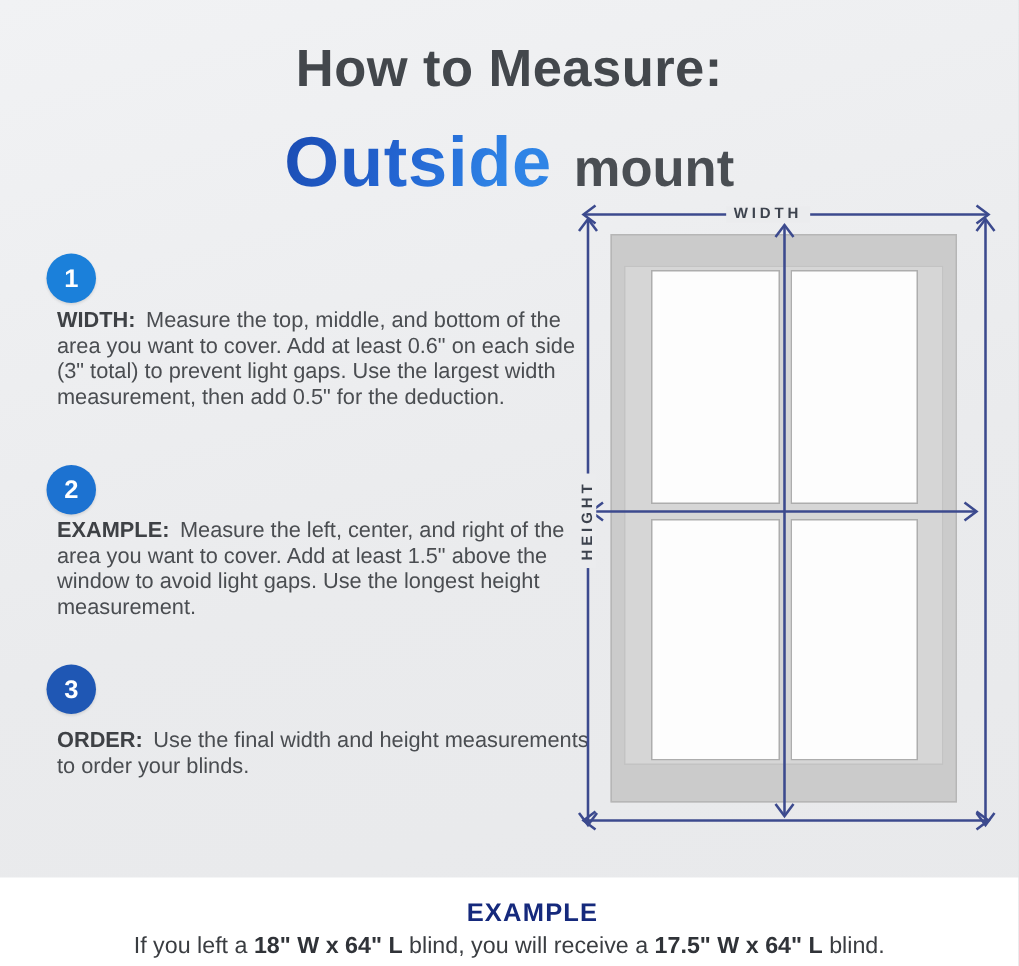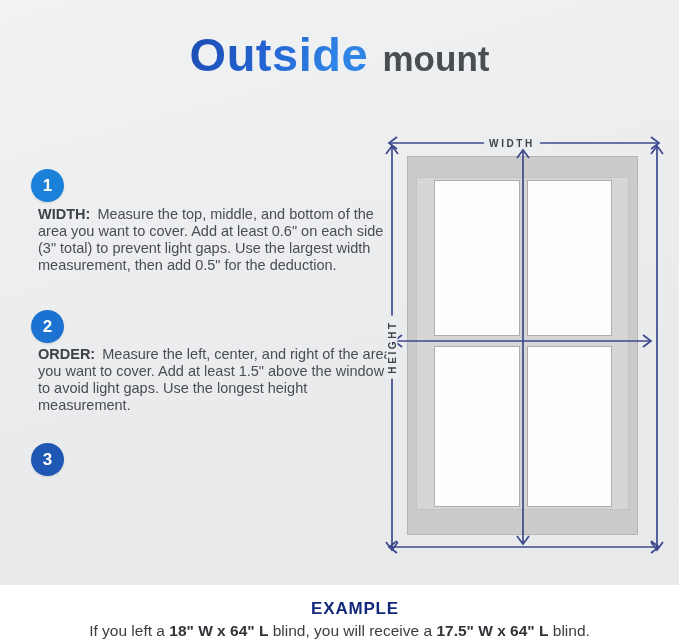--- a/index.html
+++ b/index.html
@@ -16,21 +16,21 @@
   html,body{margin:0;padding:0;}
   body{font-family:"Liberation Sans", sans-serif; background:#dfe0e2;}
   .page{
     position:relative; width:679px; height:644px; overflow:hidden;
     background:linear-gradient(165deg,#f1f2f4 0%, #eaebed 55%, #e8e9eb 100%);
   }
 
   
   .title-block{position:absolute; top:26px; left:0; width:100%; text-align:center;}
   .title-line1{font-size:35px; font-weight:700; color:var(--title_dark); letter-spacing:0.3px;}
-  .title-line2{margin-top:1px;}
+  .title-line2{margin-top:14px;}
   .title-highlight{
     font-size:47px; font-weight:800; letter-spacing:0.5px;
     color:var(--accent_blue);
   }
   @supports ((-webkit-background-clip:text) or (background-clip:text)){
     .title-highlight{
       background:linear-gradient(115deg,#1c4eb5 5%, #2365d2 45%, #2f84e6 80%);
       -webkit-background-clip:text; background-clip:text;
       color:transparent; -webkit-text-fill-color:transparent;
     }
@@ -94,39 +94,44 @@
   }
   .example-line{margin-top:3px; font-size:15.5px; color:#3a3d41;}
   .example-line .seg-bold{font-weight:700; color:#303338;}
 </style>
 </head>
 <body>
 
 <div class="page">
 
   <header class="title-block">
+    <div class="title-line1">How to Measure:</div>
     <div class="title-line2">
       <span class="title-highlight">Outside</span>
       <span class="title-suffix">mount</span>
     </div>
   </header>
 
   <div class="badge badge-1">1</div>
   <p class="step-text step-text-1">
     <strong>WIDTH:</strong>
     <span>Measure the top, middle, and bottom of the area you want to cover. Add at least 0.6" on each side (3" total) to prevent light gaps. Use the largest width measurement, then add 0.5" for the deduction.</span>
   </p>
 
   <div class="badge badge-2">2</div>
   <p class="step-text step-text-2">
-    <strong>ORDER:</strong>
+    <strong>EXAMPLE:</strong>
     <span>Measure the left, center, and right of the area you want to cover. Add at least 1.5" above the window to avoid light gaps. Use the longest height measurement.</span>
   </p>
 
   <div class="badge badge-3">3</div>
+  <p class="step-text step-text-3">
+    <strong>ORDER:</strong>
+    <span>Use the final width and height measurements to order your blinds.</span>
+  </p>
 
   <div>
     <div class="win-outer"></div>
     <div class="win-recess"></div>
     <div class="pane pane-tl"></div>
     <div class="pane pane-tr"></div>
     <div class="pane pane-bl"></div>
     <div class="pane pane-br"></div>
 
     <svg class="arrow-svg" viewBox="0 0 679 644" xmlns="http://www.w3.org/2000/svg">

